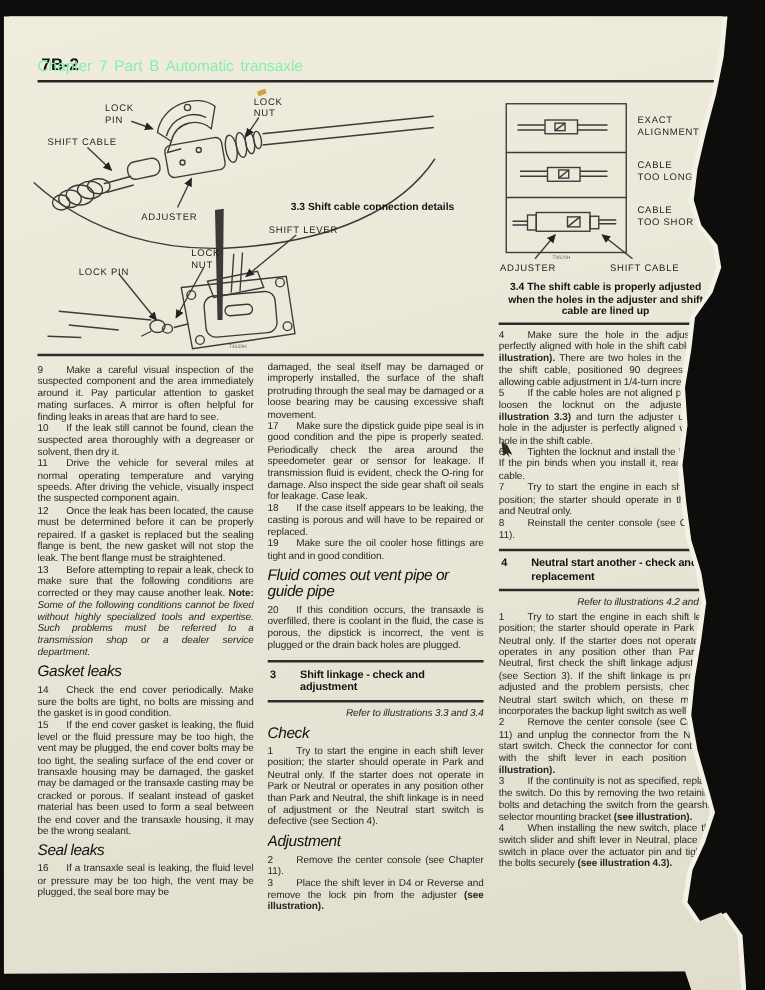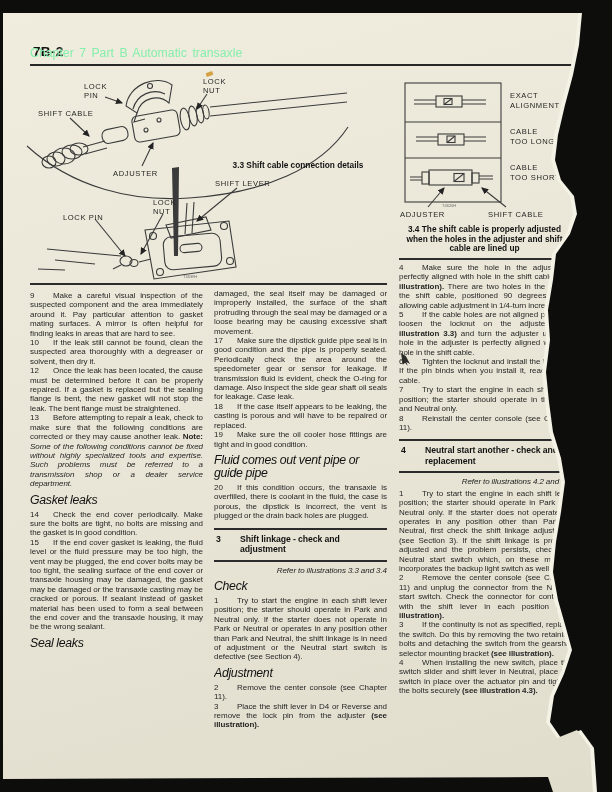--- a/index.html
+++ b/index.html
@@ -165,26 +165,28 @@
   </svg>
   <div id="cap34" class="figcap">3.4 The shift cable is properly adjusted when the holes in the adjuster and shift cable are lined up</div>
 
   <div class="figrule"></div>
   <div class="colrule"></div>
   <div class="blot"></div>
 
   <div id="col1" class="body-col">
       <p class="para"><span class="pnum">9</span><span class="seg-n">Make a careful visual inspection of the suspected component and the area immediately around it. Pay particular attention to gasket mating surfaces. A mirror is often helpful for finding leaks in areas that are hard to see.</span></p>
       <p class="para"><span class="pnum">10</span><span class="seg-n">If the leak still cannot be found, clean the suspected area thoroughly with a degreaser or solvent, then dry it.</span></p>
+      <p class="para"><span class="pnum">11</span><span class="seg-n">Drive the vehicle for several miles at normal operating temperature and varying speeds. After driving the vehicle, visually inspect the suspected component again.</span></p>
       <p class="para"><span class="pnum">12</span><span class="seg-n">Once the leak has been located, the cause must be determined before it can be properly repaired. If a gasket is replaced but the sealing flange is bent, the new gasket will not stop the leak. The bent flange must be straightened.</span></p>
       <p class="para"><span class="pnum">13</span><span class="seg-n">Before attempting to repair a leak, check to make sure that the following conditions are corrected or they may cause another leak. </span><span class="seg-b">Note: </span><span class="seg-i">Some of the following conditions cannot be fixed without highly specialized tools and expertise. Such problems must be referred to a transmission shop or a dealer service department.</span></p>
       <div class="lead">Gasket leaks</div>
       <p class="para"><span class="pnum">14</span><span class="seg-n">Check the end cover periodically. Make sure the bolts are tight, no bolts are missing and the gasket is in good condition.</span></p>
       <p class="para"><span class="pnum">15</span><span class="seg-n">If the end cover gasket is leaking, the fluid level or the fluid pressure may be too high, the vent may be plugged, the end cover bolts may be too tight, the sealing surface of the end cover or transaxle housing may be damaged, the gasket may be damaged or the transaxle casting may be cracked or porous. If sealant instead of gasket material has been used to form a seal between the end cover and the transaxle housing, it may be the wrong sealant.</span></p>
       <div class="lead">Seal leaks</div>
+      <p class="para"><span class="pnum">16</span><span class="seg-n">If a transaxle seal is leaking, the fluid level or pressure may be too high, the vent may be plugged, the seal bore may be</span></p>
     </div>
   <div id="col2" class="body-col">
       <p class="para"><span class="seg-n">damaged, the seal itself may be damaged or improperly installed, the surface of the shaft protruding through the seal may be damaged or a loose bearing may be causing excessive shaft movement.</span></p>
       <p class="para"><span class="pnum">17</span><span class="seg-n">Make sure the dipstick guide pipe seal is in good condition and the pipe is properly seated. Periodically check the area around the speedometer gear or sensor for leakage. If transmission fluid is evident, check the O-ring for damage. Also inspect the side gear shaft oil seals for leakage. Case leak.</span></p>
       <p class="para"><span class="pnum">18</span><span class="seg-n">If the case itself appears to be leaking, the casting is porous and will have to be repaired or replaced.</span></p>
       <p class="para"><span class="pnum">19</span><span class="seg-n">Make sure the oil cooler hose fittings are tight and in good condition.</span></p>
       <div class="lead">Fluid comes out vent pipe or guide pipe</div>
       <p class="para"><span class="pnum">20</span><span class="seg-n">If this condition occurs, the transaxle is overfilled, there is coolant in the fluid, the case is porous, the dipstick is incorrect, the vent is plugged or the drain back holes are plugged.</span></p>
       <div class="sec">
         <span class="secnum">3</span>

